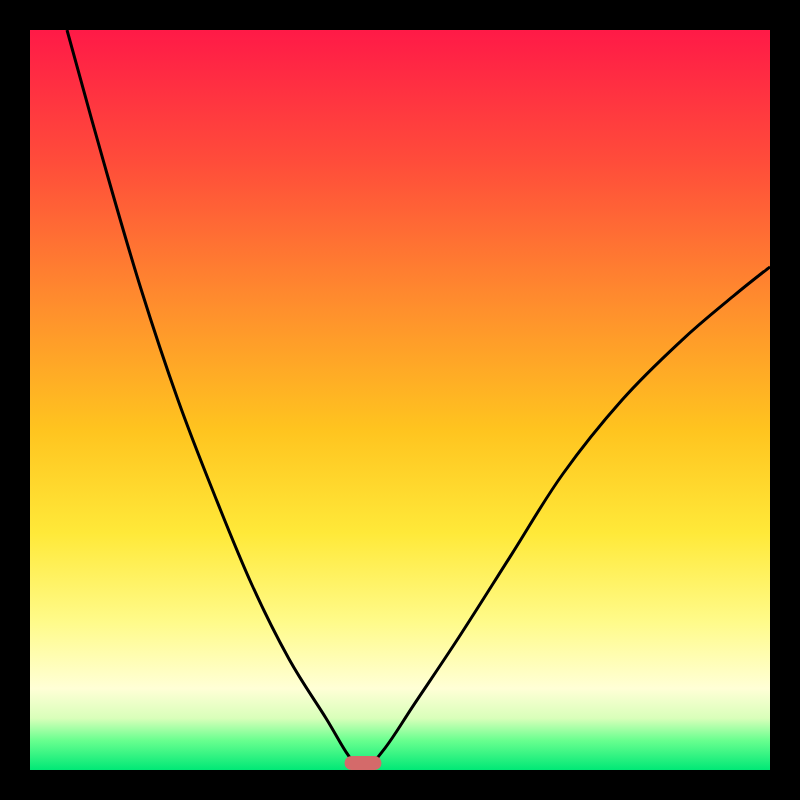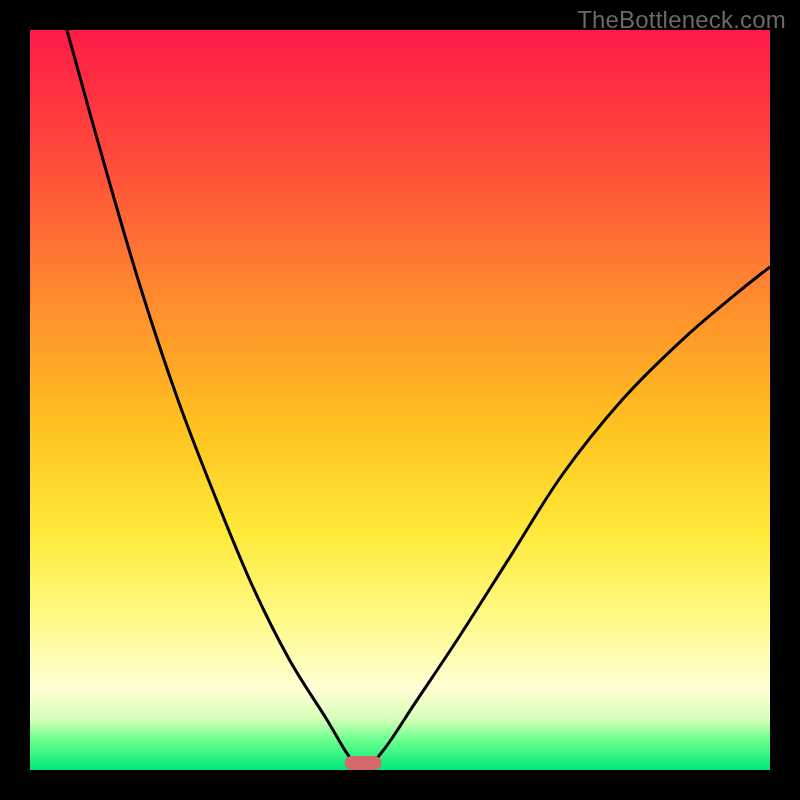--- a/index.html
+++ b/index.html
@@ -63,14 +63,13 @@
 </head>
 <body>
 
 <div class="frame">
   <div class="plot">
     <svg class="curve" viewBox="0 0 740 740" preserveAspectRatio="none">
       <path d="M 37 0 C 43.66 23.976000000000006, 60.68 86.58000000000004, 74 133.20000000000005 C 87.32 179.82000000000005, 97.68 216.376, 111 259 C 124.32 301.62399999999997, 134.68 332.704, 148 370 C 161.32 407.296, 171.68 432.9, 185 466.2 C 198.32 499.5, 208.68 525.696, 222 555 C 235.32 584.304, 245.68 605.024, 259 629 C 272.32 652.976, 285.344 670.884, 296 688.2 C 306.656 705.5160000000001, 311.53999999999996 715.8760000000001, 318.2 725.2 C 324.86 734.524, 326.34 741.332, 333 740 C 339.66 738.668, 345.876 729.788, 355.2 717.8 C 364.524 705.8119999999999, 371.48 693.38, 384.8 673.4 C 398.12 653.42, 411.884 633.4399999999999, 429.2 606.8 C 446.51599999999996 580.16, 462.35200000000003 554.704, 481 525.4 C 499.64799999999997 496.096, 512.8199999999999 471.972, 532.8 444 C 552.78 416.028, 570.688 393.976, 592 370 C 613.312 346.024, 631.22 329.44800000000004, 651.2 310.8 C 671.1800000000001 292.152, 687.016 279.71999999999997, 703 266.4 C 718.984 253.07999999999996, 733.34 242.12799999999996, 740 236.79999999999995" fill="none" stroke="#000000" stroke-width="3" id="curvePath"></path>
     </svg>
     <div class="marker" id="minMarker" style="left: 333px; bottom: 0px; width: 37px; background: rgb(212, 106, 106);"></div>
   </div>
-  <div class="watermark">TheBottleneck.com</div>
 </div>
 
 </body></html>

